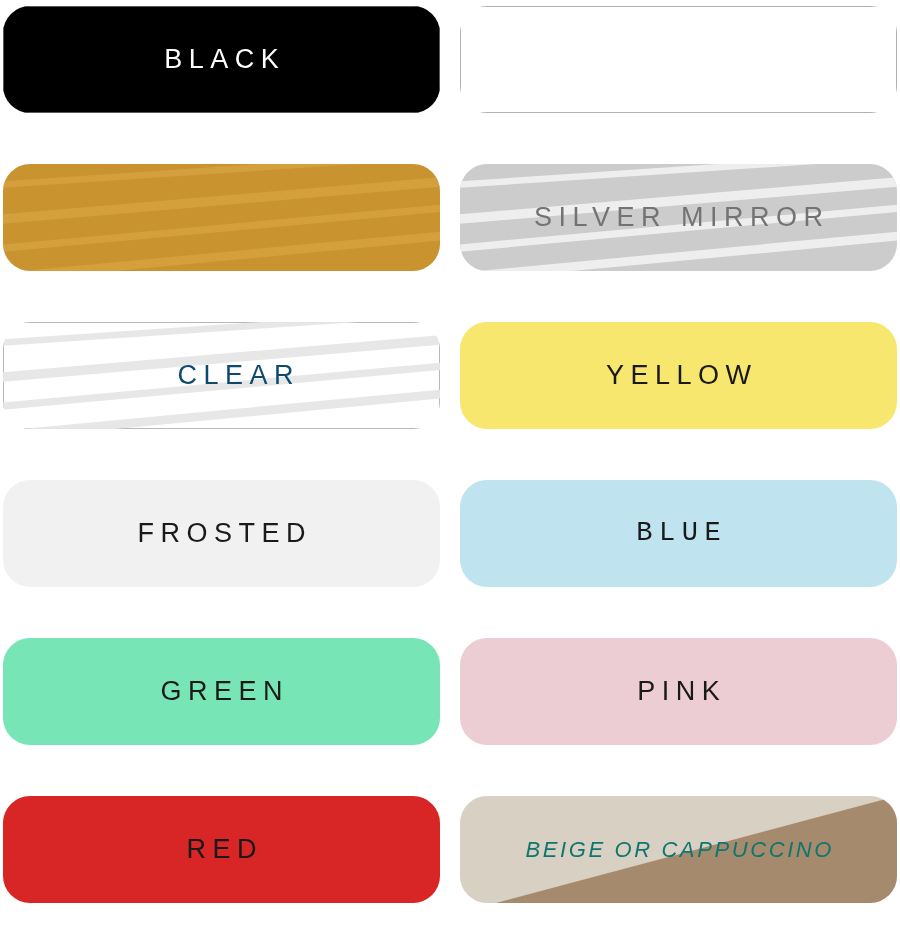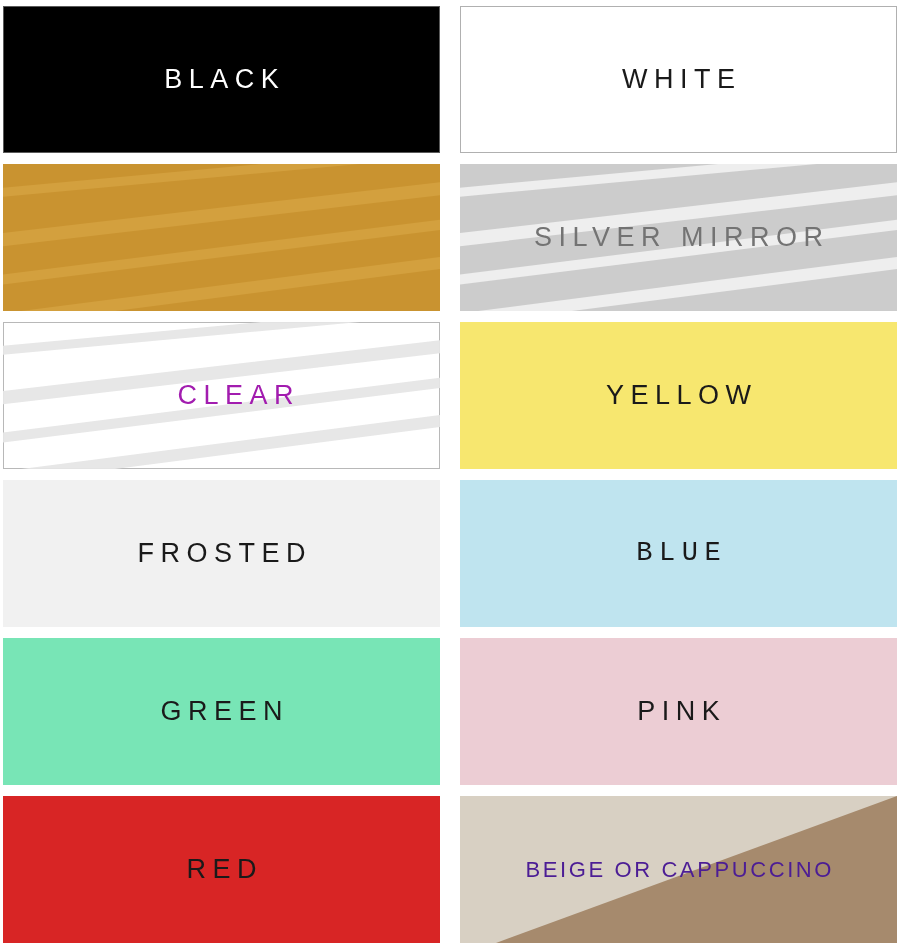--- a/index.html
+++ b/index.html
@@ -24,26 +24,27 @@
     row-gap: 11px;
     padding: 6px 3px 8px 3px;
     box-sizing: border-box;
     align-content: start;
     justify-content: start;
   }
 
   .swatch {
     position: relative;
     width: 437px;
-    height: 147px;
+    height: 107px;
     overflow: hidden;
     box-sizing: border-box;
     display: flex;
     align-items: center;
     justify-content: center;
+    border-radius: 27px;
   }
 
   .swatch-label {
     position: relative;
     z-index: 5;
     font-size: 27px;
     font-weight: 300;
     letter-spacing: 6.5px;
     text-indent: 6.5px;
     line-height: 1;
@@ -92,21 +93,20 @@
 </head>
 <body>
 
 <div id="swatch-grid">
     <div class="swatch">
       <div class="fill" style="background: rgb(0, 0, 0); border: 1px solid rgb(90, 90, 90); box-sizing: border-box;"></div>
       <div class="swatch-label" style="color: rgb(255, 255, 255);">BLACK</div>
     </div>
     <div class="swatch">
       <div class="fill" style="background: rgb(255, 255, 255); border: 1px solid rgb(176, 176, 176); box-sizing: border-box;"></div>
-      <div class="swatch-label" style="color: rgb(26, 26, 26);">WHITE</div>
     </div>
     <div class="swatch">
       <div class="fill" style="background: rgb(201, 147, 48);"></div>
       <div class="streaks">
         <svg viewBox="0 0 437 147" preserveAspectRatio="none">
           <line x1="-20" y1="30" x2="460" y2="-14" stroke="#dcab4a" stroke-width="9" stroke-linecap="round" opacity="0.55"></line>
           <line x1="-20" y1="78" x2="460" y2="22" stroke="#dcab4a" stroke-width="13" stroke-linecap="round" opacity="0.55"></line>
           <line x1="-20" y1="118" x2="460" y2="58" stroke="#dcab4a" stroke-width="10" stroke-linecap="round" opacity="0.55"></line>
           <line x1="-20" y1="158" x2="460" y2="96" stroke="#dcab4a" stroke-width="12" stroke-linecap="round" opacity="0.55"></line>
         </svg>
@@ -127,21 +127,21 @@
     <div class="swatch">
       <div class="fill" style="background: rgb(255, 255, 255); border: 1px solid rgb(184, 184, 184); box-sizing: border-box;"></div>
       <div class="streaks">
         <svg viewBox="0 0 437 147" preserveAspectRatio="none">
           <line x1="-20" y1="30" x2="460" y2="-14" stroke="#e6e6e6" stroke-width="9" stroke-linecap="round" opacity="0.95"></line>
           <line x1="-20" y1="78" x2="460" y2="22" stroke="#e6e6e6" stroke-width="13" stroke-linecap="round" opacity="0.95"></line>
           <line x1="-20" y1="118" x2="460" y2="58" stroke="#e6e6e6" stroke-width="10" stroke-linecap="round" opacity="0.95"></line>
           <line x1="-20" y1="158" x2="460" y2="96" stroke="#e6e6e6" stroke-width="12" stroke-linecap="round" opacity="0.95"></line>
         </svg>
       </div>
-      <div class="swatch-label" style="color: #a21caf; margin-left: 28px;">CLEAR</div>
+      <div class="swatch-label" style="color: #0c4a6e; margin-left: 28px;">CLEAR</div>
     </div>
     <div class="swatch">
       <div class="fill" style="background: rgb(247, 231, 111);"></div>
       <div class="swatch-label" style="color: rgb(26, 26, 26);">YELLOW</div>
     </div>
     <div class="swatch">
       <div class="fill" style="background: rgb(241, 241, 241);"></div>
       <div class="swatch-label" style="color: rgb(26, 26, 26);">FROSTED</div>
     </div>
     <div class="swatch">
@@ -160,15 +160,15 @@
       <div class="fill" style="background: rgb(216, 37, 37);"></div>
       <div class="swatch-label" style="color: rgb(26, 26, 26);">RED</div>
     </div>
     <div class="swatch">
       <div class="fill diag-split">
         <svg viewBox="0 0 437 147" preserveAspectRatio="none">
           <rect x="0" y="0" width="437" height="147" fill="#d8d0c3"></rect>
           <polygon points="437,0 437,147 36,147" fill="#a68a6d"></polygon>
         </svg>
       </div>
-      <div class="swatch-label small" style="color: #4c1d95;">BEIGE OR CAPPUCCINO</div>
+      <div class="swatch-label small" style="color: #0f766e; font-style: italic;">BEIGE OR CAPPUCCINO</div>
     </div>
   </div>
 
 </body></html>

